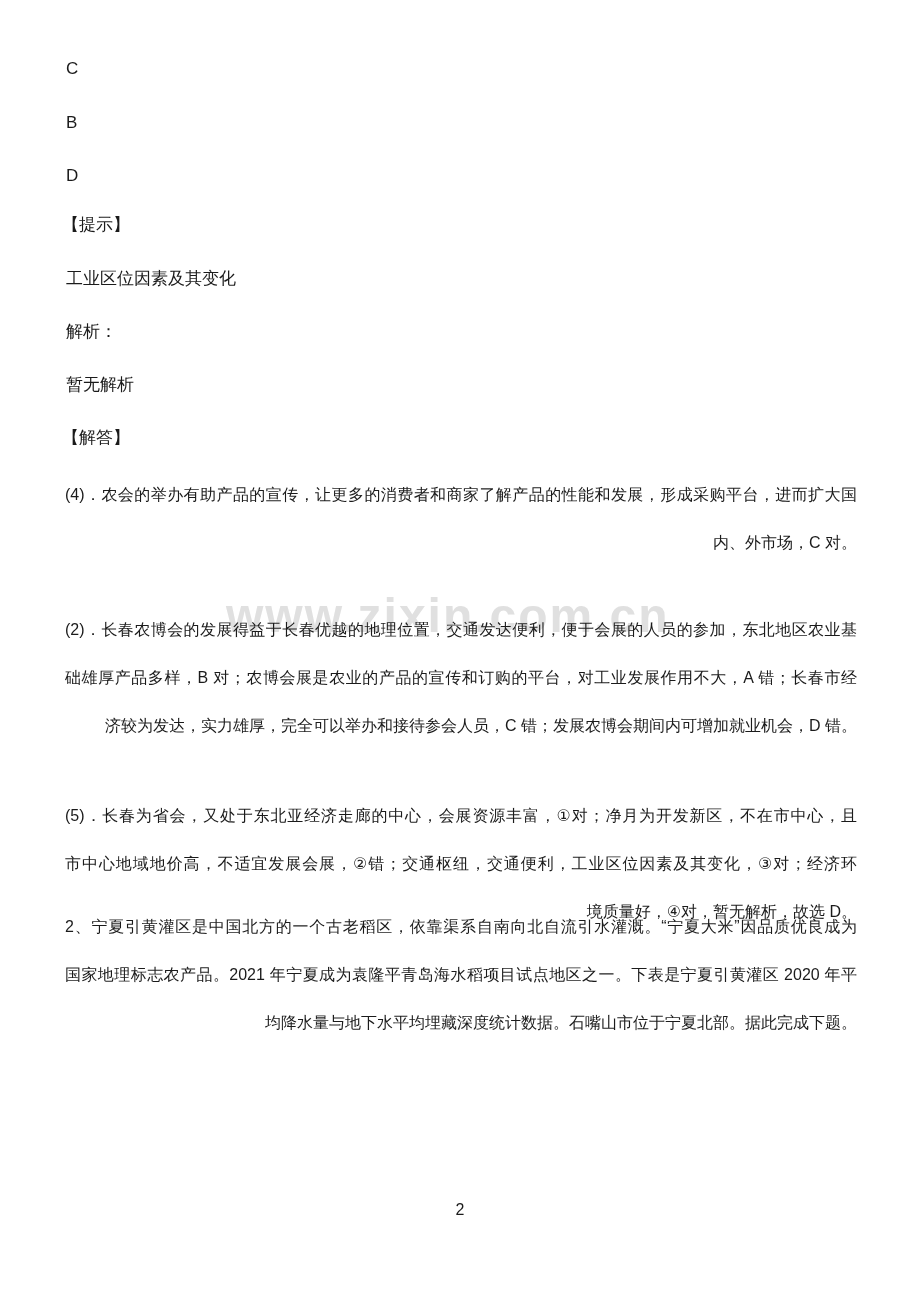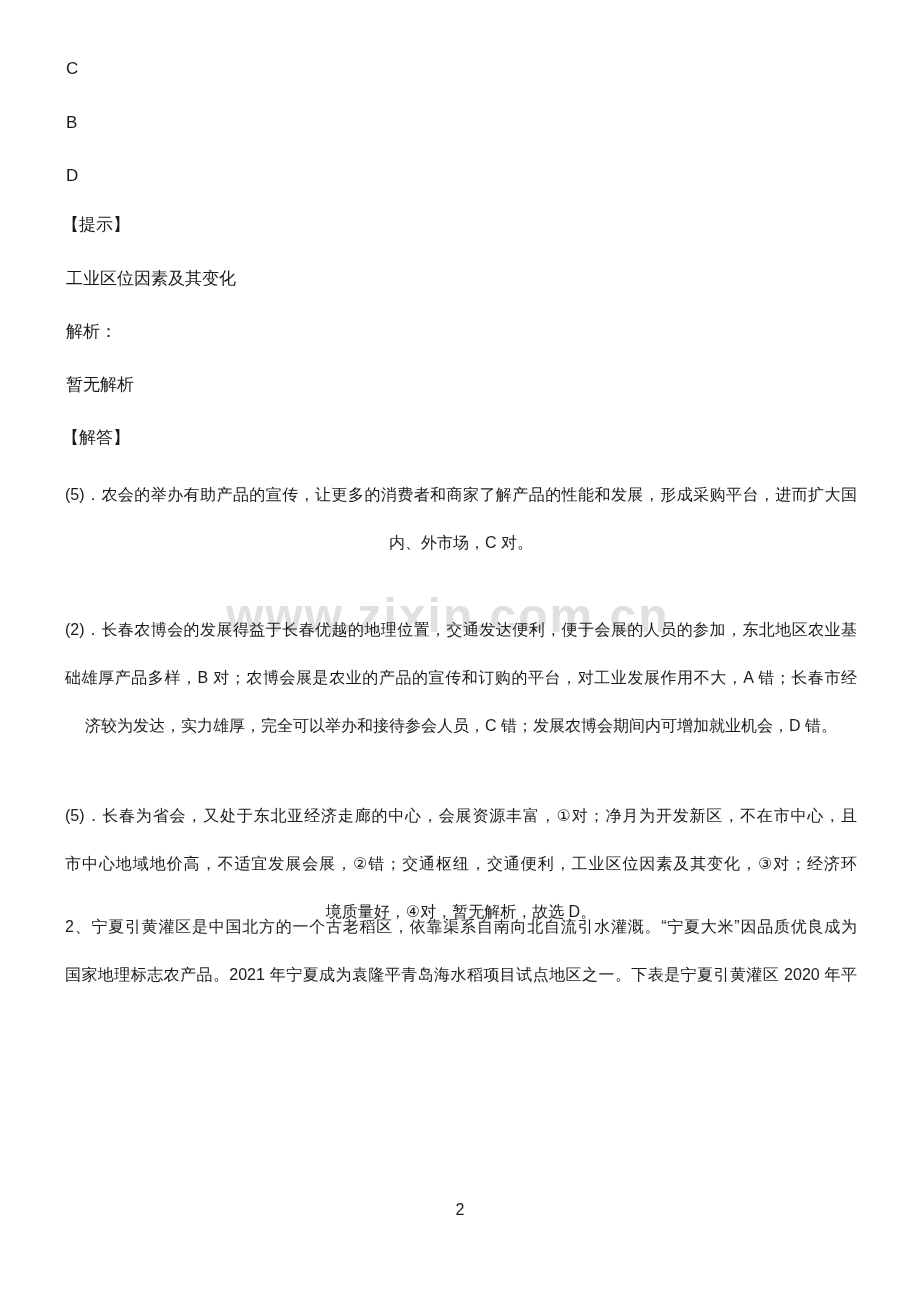--- a/index.html
+++ b/index.html
@@ -47,21 +47,21 @@
   }
   .para .jline {
     text-align: justify;
     text-align-last: justify;
     text-justify: inter-character;
     line-height: 48px;
     height: 48px;
     overflow: hidden;
   }
   .para .lline {
-    text-align: center;
+    text-align: right;
     line-height: 48px;
     height: 48px;
   }
   .page-number {
     position: absolute;
     left: 0;
     right: 0;
     top: 1201px;
     text-align: center;
     font-size: 16px;
@@ -83,37 +83,38 @@
 
     <div class="line-block" style="top:214px; left:62px">【提示】</div>
     <div class="line-block" style="top:268px">工业区位因素及其变化</div>
 
     <div class="line-block" style="top:321px">解析：</div>
     <div class="line-block" style="top:374px">暂无解析</div>
 
     <div class="line-block" style="top:427px; left:62px">【解答】</div>
 
     <div class="para" style="top:471px">
-      <div class="jline">(5)．农会的举办有助产品的宣传，让更多的消费者和商家了解产品的性能和发展，形成采购平台，进而扩大国</div>
+      <div class="jline">(4)．农会的举办有助产品的宣传，让更多的消费者和商家了解产品的性能和发展，形成采购平台，进而扩大国</div>
       <div class="lline">内、外市场，C 对。</div>
     </div>
 
     <div class="para" style="top:606px">
       <div class="jline">(2)．长春农博会的发展得益于长春优越的地理位置，交通发达便利，便于会展的人员的参加，东北地区农业基</div>
       <div class="jline">础雄厚产品多样，B 对；农博会展是农业的产品的宣传和订购的平台，对工业发展作用不大，A 错；长春市经</div>
       <div class="lline">济较为发达，实力雄厚，完全可以举办和接待参会人员，C 错；发展农博会期间内可增加就业机会，D 错。</div>
     </div>
 
     <div class="para" style="top:792px">
       <div class="jline">(5)．长春为省会，又处于东北亚经济走廊的中心，会展资源丰富，①对；净月为开发新区，不在市中心，且</div>
       <div class="jline">市中心地域地价高，不适宜发展会展，②错；交通枢纽，交通便利，工业区位因素及其变化，③对；经济环</div>
       <div class="lline">境质量好，④对，暂无解析，故选 D。</div>
     </div>
 
     <div class="para" style="top:903px">
       <div class="jline">2、宁夏引黄灌区是中国北方的一个古老稻区，依靠渠系自南向北自流引水灌溉。“宁夏大米”因品质优良成为</div>
       <div class="jline">国家地理标志农产品。2021 年宁夏成为袁隆平青岛海水稻项目试点地区之一。下表是宁夏引黄灌区 2020 年平</div>
+      <div class="lline">均降水量与地下水平均埋藏深度统计数据。石嘴山市位于宁夏北部。据此完成下题。</div>
     </div>
 
     <div class="page-number">2</div>
 
   </div>
 </div>
 
 </body></html>

